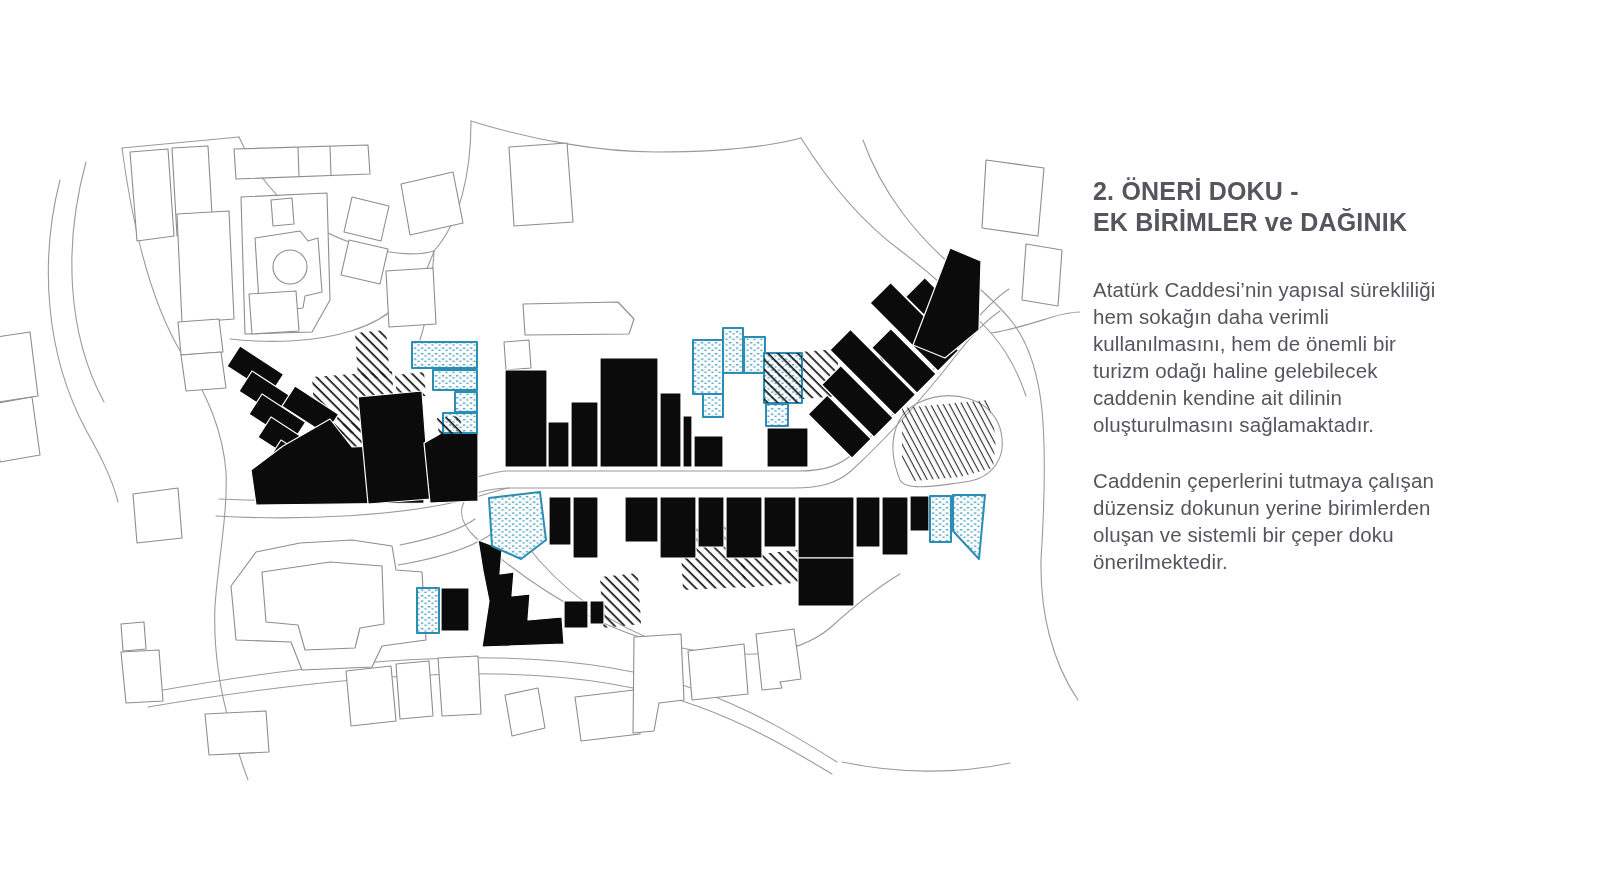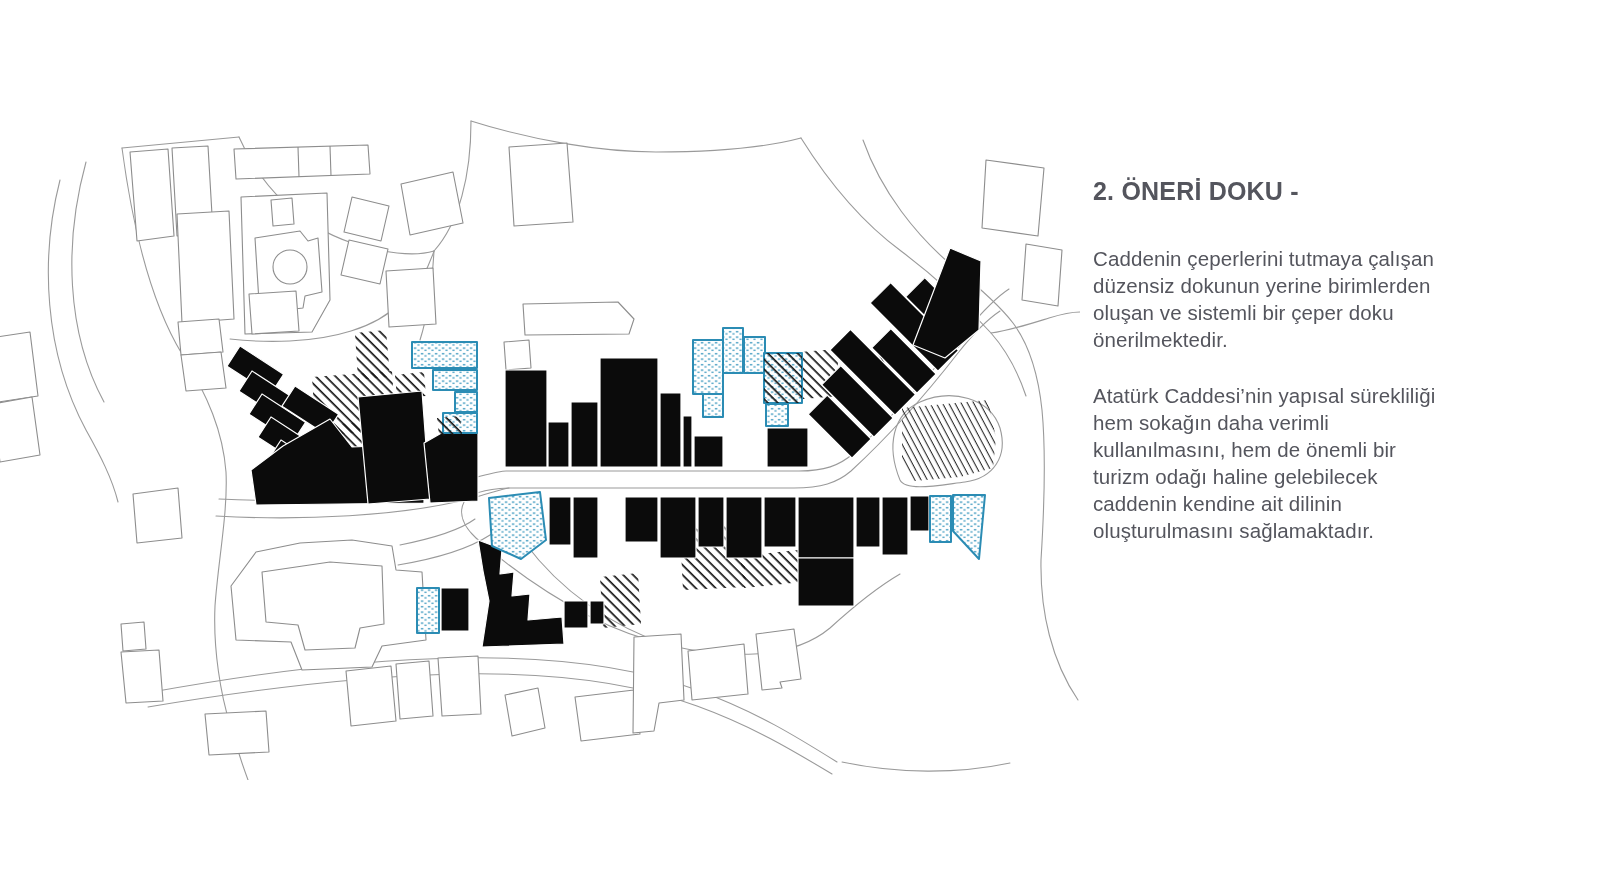--- a/index.html
+++ b/index.html
@@ -184,18 +184,19 @@
     <g stroke="none">
       <rect x="764" y="353" width="38" height="50" fill="url(#hatch45)"></rect>
       <polygon points="437,418 460,416 462,434 439,436" fill="url(#hatch45)"></polygon>
     </g>
   </svg>
   </div>
 
   <div id="text-panel" style="color:#54555d;">
     <h1 id="heading">
       <div class="hline">2. ÖNERİ DOKU -</div>
+      <div class="hline">EK BİRİMLER ve DAĞINIK</div>
     </h1>
+    <p>Atatürk Caddesi’nin yapısal sürekliliği hem sokağın daha verimli kullanılmasını, hem de önemli bir turizm odağı haline gelebilecek caddenin kendine ait dilinin oluşturulmasını sağlamaktadır.</p>
     <p>Caddenin çeperlerini tutmaya çalışan düzensiz dokunun yerine birimlerden oluşan ve sistemli bir çeper doku önerilmektedir.</p>
-    <p>Atatürk Caddesi’nin yapısal sürekliliği hem sokağın daha verimli kullanılmasını, hem de önemli bir turizm odağı haline gelebilecek caddenin kendine ait dilinin oluşturulmasını sağlamaktadır.</p>
   </div>
 
 </div>
 
 </body></html>

